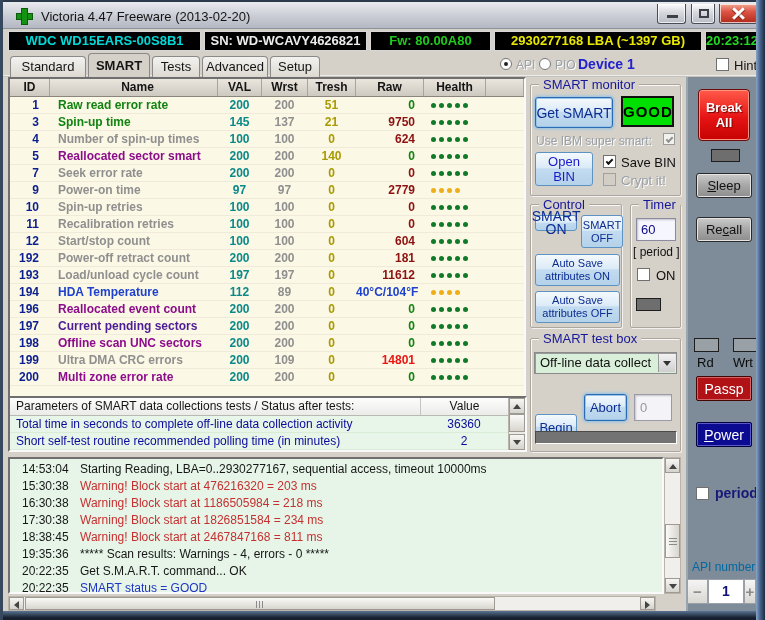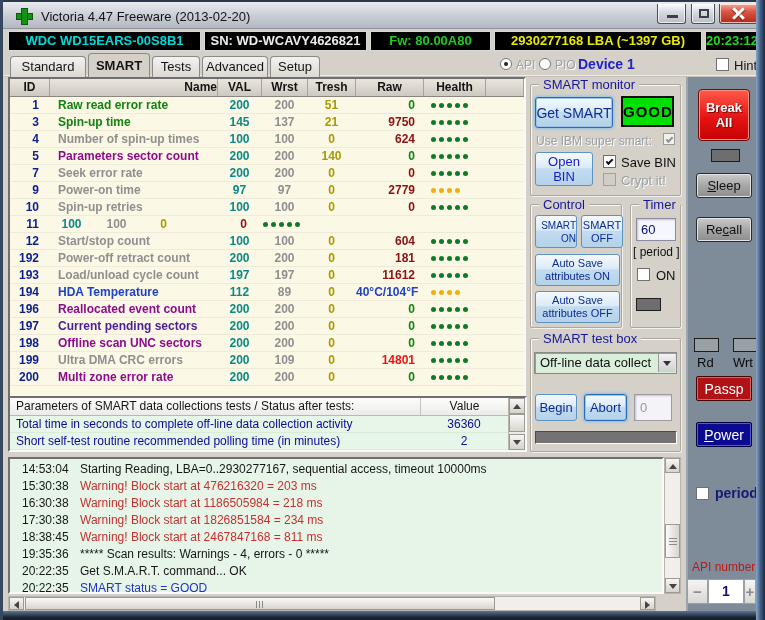--- a/index.html
+++ b/index.html
@@ -83,21 +83,21 @@
   
   .smart-table { left:8px; top:77px; width:518px; height:360px;
     border:2px solid; border-color:#6f6f6f #fafafa #fafafa #6f6f6f;
     background:#fcf8e6; overflow:hidden; }
   .thead { display:flex; height:18px; background:linear-gradient(#eae6de,#cdc9c0);
     border-bottom:1px solid #8a867e; font-size:12px; font-weight:bold; color:#141414; }
   .th { border-right:1px solid #a8a49c; text-align:center; line-height:17px; }
   .tc { border-right:1px solid transparent; }
   .w-id{width:40px;} .w-name{width:168px;} .w-val{width:44px;} .w-wrst{width:46px;}
   .w-tresh{width:48px;} .w-raw{width:68px;} .w-health{width:62px;} .w-x{flex:1;}
-  .th.w-name { text-align:right; padding-left:8px; }
+  .th.w-name { text-align:center; padding-left:8px; }
   .trow { display:flex; height:17px; line-height:16px; font-size:12px; font-weight:bold;
     border-bottom:1px solid #efead9; }
   .c-id    { width:40px; text-align:right; padding-right:10px; color:#0b1f8e; }
   .c-name  { width:168px; padding-left:8px; white-space:nowrap; overflow:hidden; }
   .c-val   { width:44px; text-align:center; color:#0b8989; }
   .c-wrst  { width:46px; text-align:center; color:#8f8f8f; }
   .c-tresh { width:48px; text-align:center; color:#a89a00; }
   .c-raw   { width:68px; text-align:right; padding-right:8px; white-space:nowrap; }
   .c-health{ width:62px; padding-left:7px; display:flex; align-items:center; }
   .dot { width:5px; height:5px; border-radius:50%; margin-right:3px; display:inline-block; }
@@ -125,21 +125,21 @@
   .good-box { left:621px; top:96px; width:53px; height:31px; border:2px solid #101010;
     font-size:15px; font-weight:bold; color:#000; text-align:center; line-height:27px; letter-spacing:1px; }
   .lbl-ibm { left:536px; top:134px; }
   .cb-ibm  { left:663px; top:133px; width:12px; height:12px; }
   .btn-openbin { left:535px; top:152px; width:58px; height:34px; font-size:13px; color:#1a1ac8; }
   .cb-savebin { left:603px; top:155px; }
   .lbl-savebin { left:621px; top:155px; font-size:13px; color:#101010; }
   .cb-crypt { left:603px; top:173px; }
   .lbl-crypt { left:621px; top:173px; font-size:13px; }
 
-  .btn-smarton  { left:535px; top:215px; width:42px; height:33px; font-size:10px; line-height:13px;text-align:right; }
+  .btn-smarton  { left:535px; top:215px; width:42px; height:16px; font-size:14px; line-height:13px; }
   .btn-smartoff { left:581px; top:215px; width:42px; height:33px; font-size:11px; line-height:13px; }
   .btn-ason  { left:535px; top:254px; width:85px; height:32px; font-size:11px; line-height:13px; }
   .btn-asoff { left:535px; top:291px; width:85px; height:32px; font-size:11px; line-height:13px; }
 
   .timer-input { left:636px; top:218px; width:40px; height:23px; background:#f6f6ff;
     border:1px solid #8a8aa0; box-shadow:inset 1px 1px 2px rgba(0,0,0,.22);
     font-size:13px; color:#0a0a80; padding-left:4px; line-height:21px; }
   .lbl-period { left:633px; top:245px; font-size:12px; color:#101010; }
   .cb-on { left:637px; top:268px; }
   .lbl-on { left:656px; top:268px; font-size:13px; color:#101010; }
@@ -151,21 +151,21 @@
   .dd-text { position:absolute; left:5px; top:0; font-size:13px; color:#101010; line-height:20px; }
   .dd-btn { position:absolute; right:1px; top:1px; width:17px; height:18px;
     background:linear-gradient(#f2f2f2,#cfcfcf); border-left:1px solid #9a9a9a; }
   .tri-down { position:absolute; left:4px; top:7px; width:0; height:0;
     border-left:4px solid transparent; border-right:4px solid transparent; border-top:5px solid #333; }
   .tri-up-s { width:0;height:0;border-left:4px solid transparent;border-right:4px solid transparent;border-bottom:5px solid #444; margin:5px auto; }
   .tri-down-s { width:0;height:0;border-left:4px solid transparent;border-right:4px solid transparent;border-top:5px solid #444; margin:5px auto; }
   .tri-left-s { width:0;height:0;border-top:4px solid transparent;border-bottom:4px solid transparent;border-right:5px solid #444; margin:3px auto; }
   .tri-right-s { width:0;height:0;border-top:4px solid transparent;border-bottom:4px solid transparent;border-left:5px solid #444; margin:3px auto; }
 
-  .btn-begin { left:535px; top:394px; width:42px; height:27px; font-size:13px; }
+  .btn-begin { left:535px; top:414px; width:42px; height:27px; font-size:13px; }
   .btn-abort { left:584px; top:394px; width:43px; height:27px; font-size:13px; }
   .counter-input { left:634px; top:394px; width:38px; height:27px; background:#f4f4f8;
     border:1px solid #9a9aa8; box-shadow:inset 1px 1px 2px rgba(0,0,0,.2);
     font-size:13px; color:#98989c; padding-left:5px; line-height:25px; }
   .progress { left:535px; top:431px; width:142px; height:13px; background:#737373;
     border-top:1px solid #4a4a4a; border-left:1px solid #4a4a4a;
     border-bottom:1px solid #fdfdfd; border-right:1px solid #fdfdfd; }
 
   
   .params { left:8px; top:396px; width:519px; height:56px;
@@ -225,21 +225,21 @@
   .lbl-rd  { left:697px; top:355px; font-size:13px; color:#0a0a0a; }
   .lbl-wrt { left:733px; top:355px; font-size:13px; color:#0a0a0a; }
   .btn-passp { left:696px; top:376px; width:56px; height:25px; background:#b01216;
     border:1px solid #460606; box-shadow:inset 0 0 0 1px #d4666a; border-radius:2px;
     color:#fff; font-size:14px; display:flex; align-items:center; justify-content:center; }
   .btn-power { left:696px; top:422px; width:56px; height:25px; background:#0b0b92;
     border:1px solid #00003c; box-shadow:inset 0 0 0 1px #5a5ac8; border-radius:2px;
     color:#fff; font-size:14px; display:flex; align-items:center; justify-content:center; }
   .cb-sound { left:696px; top:487px; }
   .lbl-sound { left:715px; top:485px; font-size:14px; font-weight:bold; color:#181878; }
-  .lbl-apinum { left:692px; top:560px; font-size:12px; color:#b91c1c; }
+  .lbl-apinum { left:692px; top:560px; font-size:12px; color:#0369a1; }
   .spin-btn { top:579px; height:25px; background:linear-gradient(#f5f5f4,#d9d7d2);
     border:1px solid #9aa0a8; color:#8a8a8a; font-size:15px; font-weight:bold;
     display:flex; align-items:center; justify-content:center; }
   .spin-minus { left:687px; width:21px; }
   .spin-plus  { left:744px; width:12px; }
   .spin-value { left:708px; top:579px; width:36px; height:25px; background:#fff;
     border:1px solid #9aa0a8; font-size:14px; font-weight:bold; color:#10107a;
     text-align:center; line-height:23px; }
   u { text-decoration:underline; }
 </style>
@@ -342,21 +342,21 @@
           <div class="tc c-health">
             <span class="dot" style="background:#0f7a28"></span>
             <span class="dot" style="background:#0f7a28"></span>
             <span class="dot" style="background:#0f7a28"></span>
             <span class="dot" style="background:#0f7a28"></span>
             <span class="dot" style="background:#0f7a28"></span>
           </div>
         </div>
         <div class="trow">
           <div class="tc c-id">5</div>
-          <div class="tc c-name" style="color:#8c0d8c">Parameters sector count</div>
+          <div class="tc c-name" style="color:#8c0d8c">Reallocated sector smart</div>
           <div class="tc c-val">200</div>
           <div class="tc c-wrst">200</div>
           <div class="tc c-tresh">140</div>
           <div class="tc c-raw" style="color:#118311">0</div>
           <div class="tc c-health">
             <span class="dot" style="background:#0f7a28"></span>
             <span class="dot" style="background:#0f7a28"></span>
             <span class="dot" style="background:#0f7a28"></span>
             <span class="dot" style="background:#0f7a28"></span>
             <span class="dot" style="background:#0f7a28"></span>
@@ -401,20 +401,21 @@
           <div class="tc c-health">
             <span class="dot" style="background:#0f7a28"></span>
             <span class="dot" style="background:#0f7a28"></span>
             <span class="dot" style="background:#0f7a28"></span>
             <span class="dot" style="background:#0f7a28"></span>
             <span class="dot" style="background:#0f7a28"></span>
           </div>
         </div>
         <div class="trow">
           <div class="tc c-id">11</div>
+          <div class="tc c-name" style="color:#8f8f8f">Recalibration retries</div>
           <div class="tc c-val">100</div>
           <div class="tc c-wrst">100</div>
           <div class="tc c-tresh">0</div>
           <div class="tc c-raw" style="color:#8d1111">0</div>
           <div class="tc c-health">
             <span class="dot" style="background:#0f7a28"></span>
             <span class="dot" style="background:#0f7a28"></span>
             <span class="dot" style="background:#0f7a28"></span>
             <span class="dot" style="background:#0f7a28"></span>
             <span class="dot" style="background:#0f7a28"></span>

